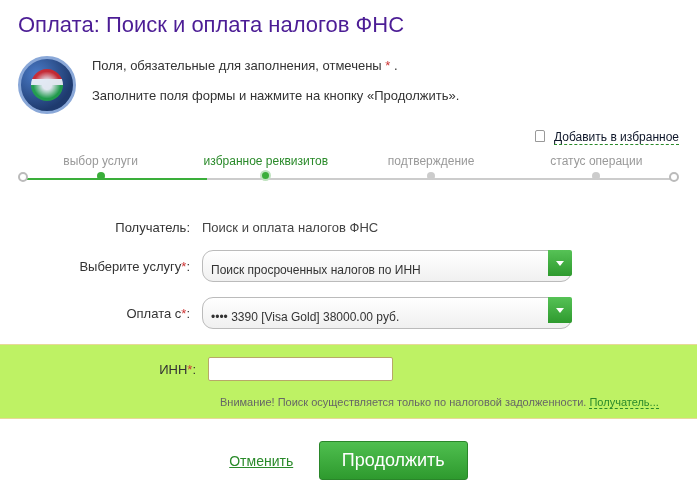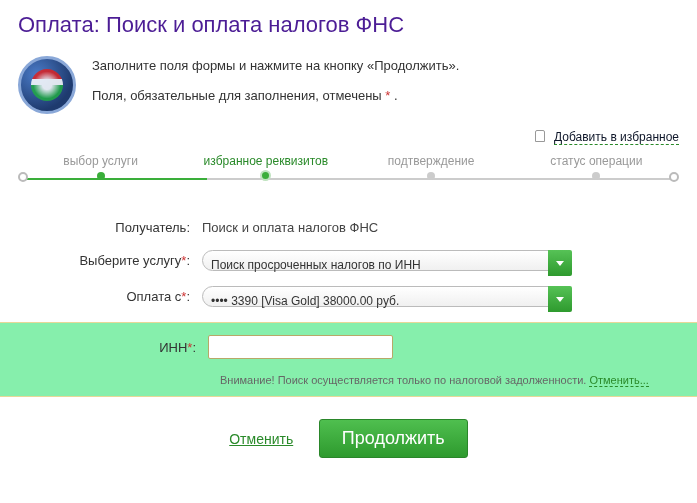--- a/index.html
+++ b/index.html
@@ -145,21 +145,21 @@
     color: #444;
     font-size: 13px;
   }
   .select-wrap {
     position: relative;
     flex: 1;
     max-width: 370px;
   }
   .select {
     width: 100%;
-    height: 21px;
+    height: 32px;
     border: 1px solid #bbb;
     border-radius: 11px;
     background: linear-gradient(#fff, #f0f0f0);
     padding: 8px 32px 0 8px;
     font-size: 12px;
     color: #333;
     display: flex;
     align-items: center;
     cursor: pointer;
   }
@@ -173,21 +173,21 @@
     align-items: center;
     justify-content: center;
   }
   .select-btn::after {
     content: "";
     border-left: 4px solid transparent;
     border-right: 4px solid transparent;
     border-top: 5px solid #fff;
   }
   .highlight-section {
-    background: #86efac;
+    background: #bef264;
     border-top: 1px solid #e8d898;
     border-bottom: 1px solid #e8d898;
     padding: 12px 6px 8px 6px;
     margin: 0 -18px 22px -18px;
   }
   .highlight-section .form-row { padding: 0 24px; }
   .text-input {
     height: 24px;
     width: 185px;
     border: 1px solid #b8a868;
@@ -230,24 +230,24 @@
 </style>
 </head>
 <body>
 
 <div class="page">
   <h1>Оплата: Поиск и оплата налогов ФНС</h1>
 
   <div class="intro">
     <div class="logo"></div>
     <div class="intro-text">
-      <p>Заполните поля формы и нажмите на кнопку «Продолжить».</p>
       <p>
         <span>Поля, обязательные для заполнения, отмечены </span><span class="asterisk">*</span><span> .</span>
       </p>
+      <p>Заполните поля формы и нажмите на кнопку «Продолжить».</p>
     </div>
   </div>
 
   <div class="fav-row">
     <span class="fav-icon"></span>
     <a class="fav-link">Добавить в избранное</a>
   </div>
 
   <div class="stepper">
     <div class="stepper-line"></div>
@@ -300,21 +300,21 @@
   </div>
 
   <div class="highlight-section">
     <div class="form-row">
       <div class="form-label">
         <span>ИНН</span><span class="asterisk">*</span>:
       </div>
       <input class="text-input" type="text" value="" style="">
     </div>
     <div class="hint">
-      <span>Внимание! Поиск осуществляется только по налоговой задолженности. </span><a>Отменить...</a>
+      <span>Внимание! Поиск осуществляется только по налоговой задолженности. </span><a>Получатель...</a>
     </div>
   </div>
 
   <div class="actions">
     <a class="cancel-link">Отменить</a>
     <button class="btn-primary">Продолжить</button>
   </div>
 </div>
 
 </body></html>

